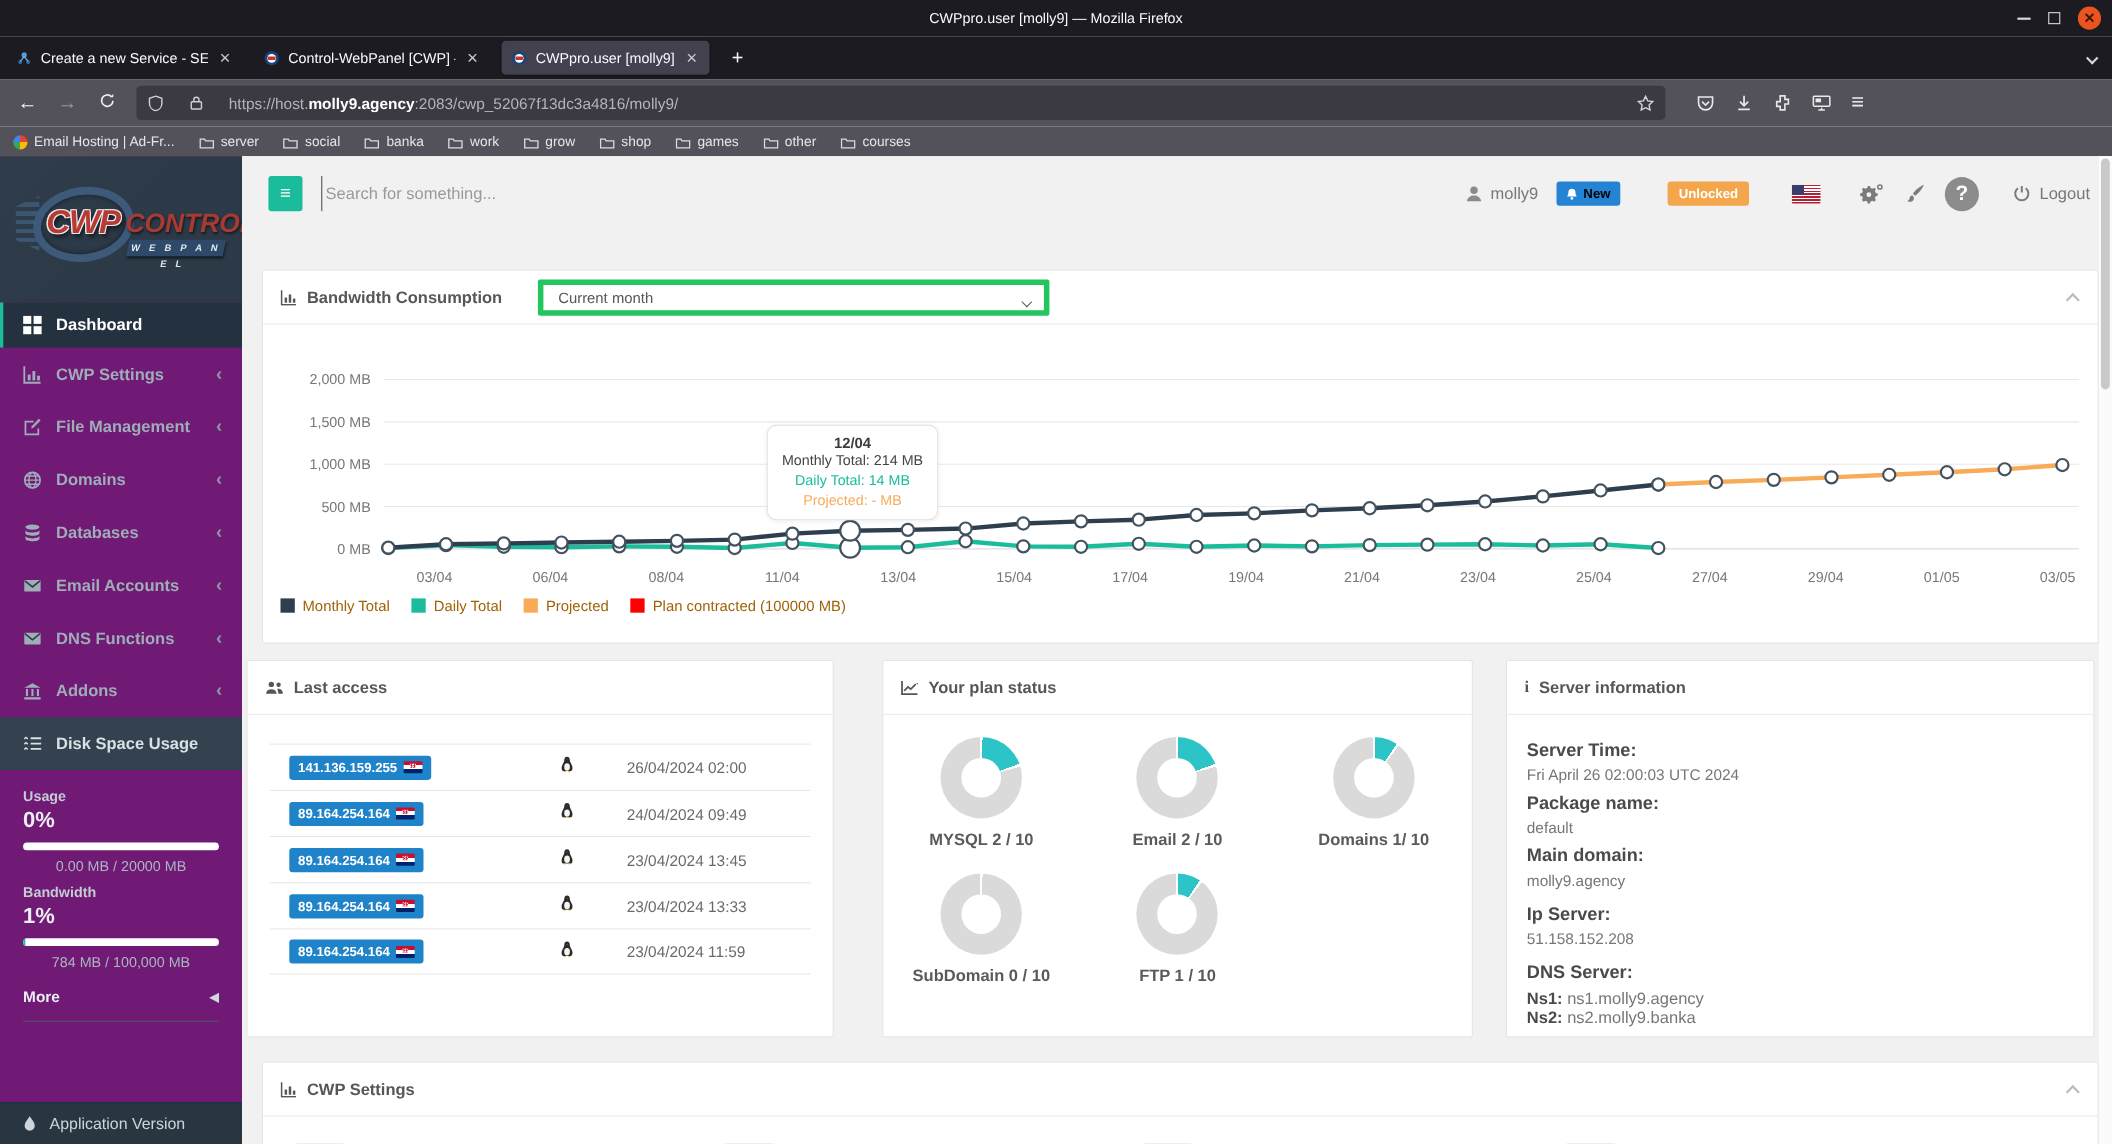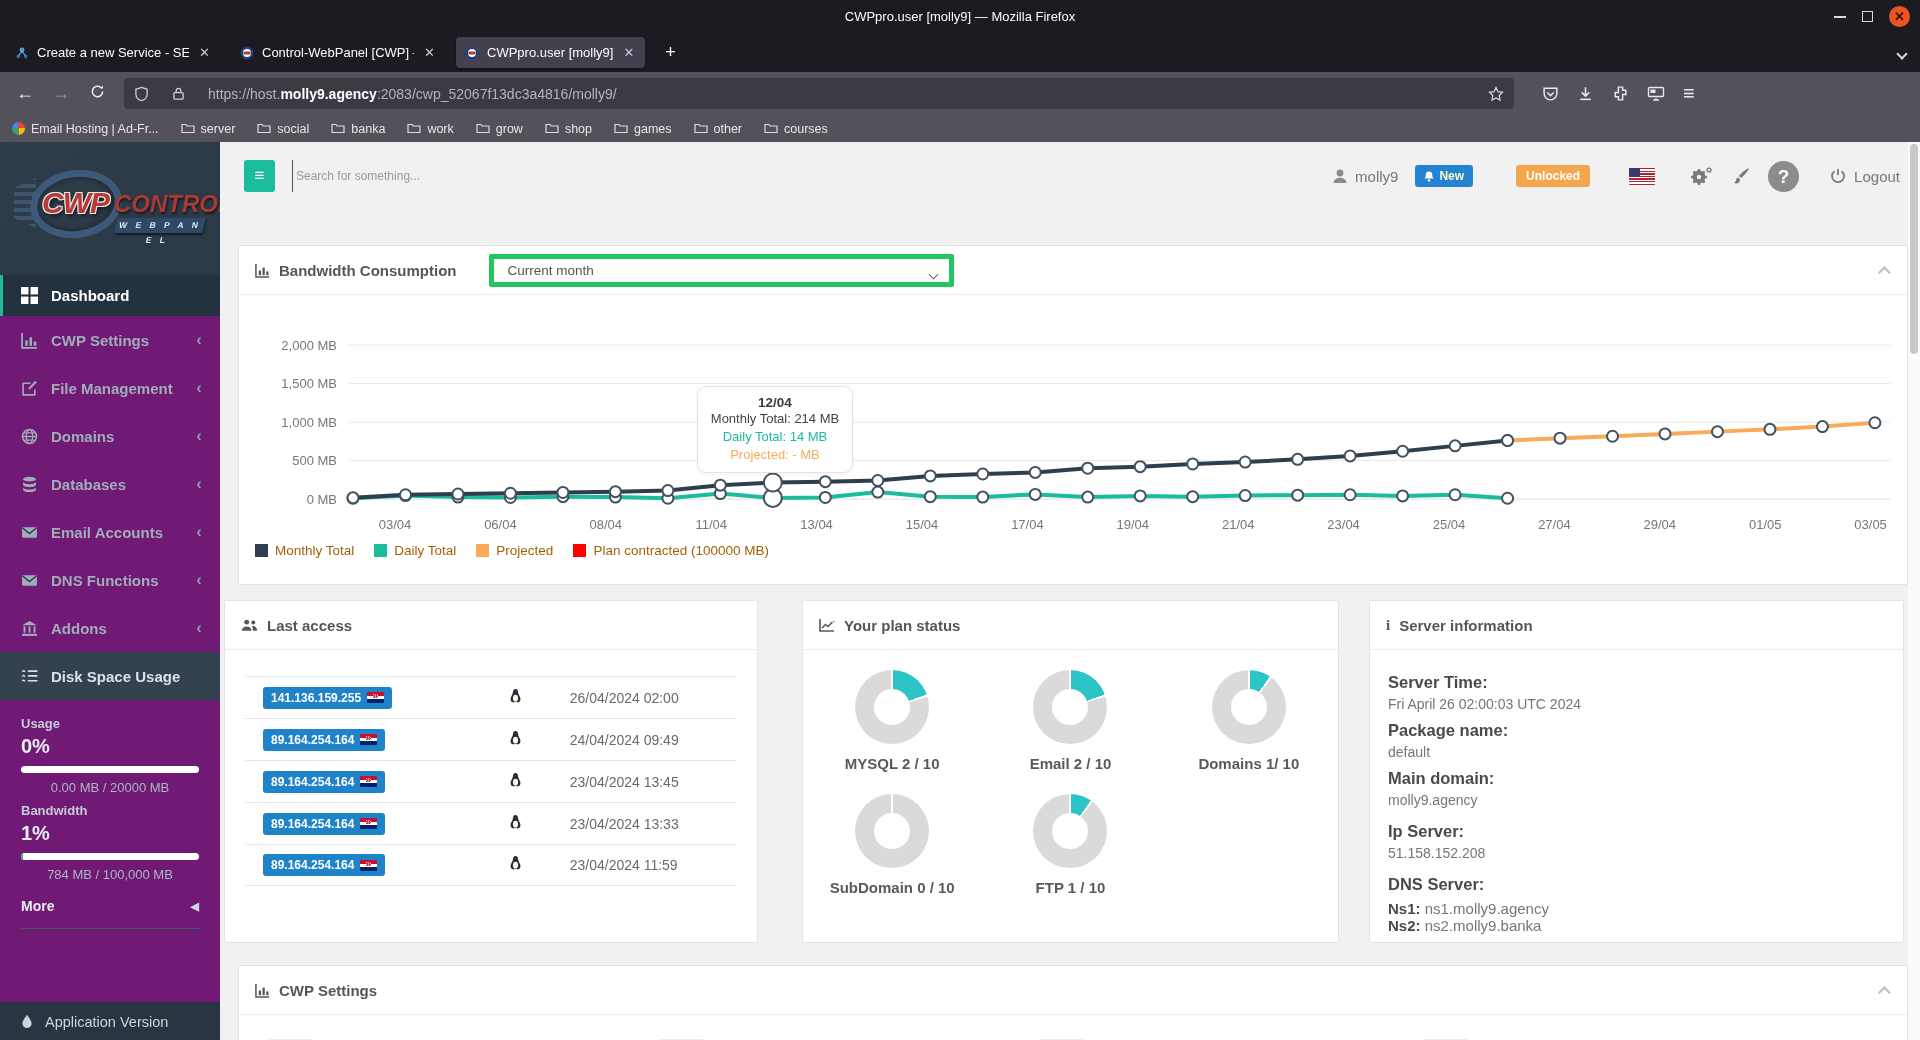--- a/index.html
+++ b/index.html
@@ -36,21 +36,21 @@
   .urlbar { margin-left:6px; width:1390px; height:31px; background:#3b3a43; border-radius:4px;
     display:flex; align-items:center; padding:0 10px; gap:23px; }
   .url-text { font-size:14px; color:#b4b3bc; white-space:nowrap; overflow:hidden; flex:1; }
   .url-text b { color:#ffffff; font-weight:bold; }
   .url-star { margin-left:auto; }
   .toolbar-actions { display:flex; align-items:center; gap:18px; margin-left:22px; }
   .tool-icon { color:#e8e7ec; }
 
   .bookmarksbar { position:absolute; left:0; top:115px; width:1920px; height:27px; background:#53525a;
     display:flex; align-items:center; padding:0 12px; gap:22px; }
-  .bookmark { display:flex; align-items:flex-start; gap:6px; color:#e6e5ea; font-size:12.5px; white-space:nowrap; }
+  .bookmark { display:flex; align-items:flex-end; gap:6px; color:#e6e5ea; font-size:12.5px; white-space:nowrap; }
   .favicon-multi { width:13px; height:13px; border-radius:50%;
     background:conic-gradient(#ea4335 0 25%, #fbbc05 25% 50%, #34a853 50% 75%, #4285f4 75%); }
 
   
   .app { position:absolute; left:0; top:142px; width:1920px; height:898px; background:#f1f1f1; }
 
   
   .sidebar { position:absolute; left:0; top:0; width:220px; height:898px; background:#701a75; }
   .logo-box { height:133px; position:relative; overflow:hidden;
     background:linear-gradient(135deg,#2f3d4a 0%, #2c3a47 60%); }
@@ -91,26 +91,26 @@
   .app-version { position:absolute; left:0; bottom:0; width:220px; height:38px; background:#293642;
     border-top:1px solid #223040; display:flex; align-items:center; gap:12px; padding:0 21px;
     color:#cdd5db; font-size:14.5px; }
 
   
   .main { position:absolute; left:220px; top:0; width:1700px; height:898px; }
   .topbar { position:absolute; left:0; top:0; width:1700px; height:62px; }
   .hamburger-btn { position:absolute; left:24px; top:18px; width:31px; height:32px; background:#1abc9c;
     border:none; border-radius:3px; color:#fff; font-size:17px; font-weight:bold; line-height:30px; text-align:center; }
   .search-input { position:absolute; left:72px; top:18px; width:640px; height:32px; border:none; outline:none;
-    background:transparent; font-size:12px; color:#c2410c; font-family:"Liberation Sans",sans-serif;
+    background:transparent; font-size:15px; color:#c2410c; font-family:"Liberation Sans",sans-serif;
     border-left:1px solid #555; padding-left:3px; }
   .search-input::placeholder { color:#9a9a9a; }
   .top-right { position:absolute; right:20px; top:17px; height:34px; display:flex; align-items:center; gap:17px; }
   .username { color:#777; font-size:15px; display:flex; align-items:center; gap:7px; }
-  .badge-new { background:#2583d3; color:#fef9c3; font-size:12px; font-weight:bold; border-radius:3px;
+  .badge-new { background:#2583d3; color:#000000; font-size:12px; font-weight:bold; border-radius:3px;
     padding:4px 9px; display:flex; align-items:center; gap:5px; }
   .badge-unlocked { background:#f3a64c; color:#fff; font-size:12px; font-weight:bold; border-radius:3px;
     padding:4px 10px; margin-left:26px; }
   .flag-us { width:26px; height:17px; margin-left:22px; position:relative; overflow:hidden; border-radius:1px;
     background:repeating-linear-gradient(#b22234 0 1.31px, #fff 1.31px 2.62px); }
   .flag-us::before { content:""; position:absolute; left:0; top:0; width:11px; height:9px; background:#3c3b6e; }
   .help-circle { width:31px; height:31px; border-radius:50%; background:#8c8c8c; color:#fff; font-size:19px;
     font-weight:bold; text-align:center; line-height:31px; }
   .logout { display:flex; align-items:center; gap:8px; color:#777; font-size:15px; margin-left:14px; }
 

